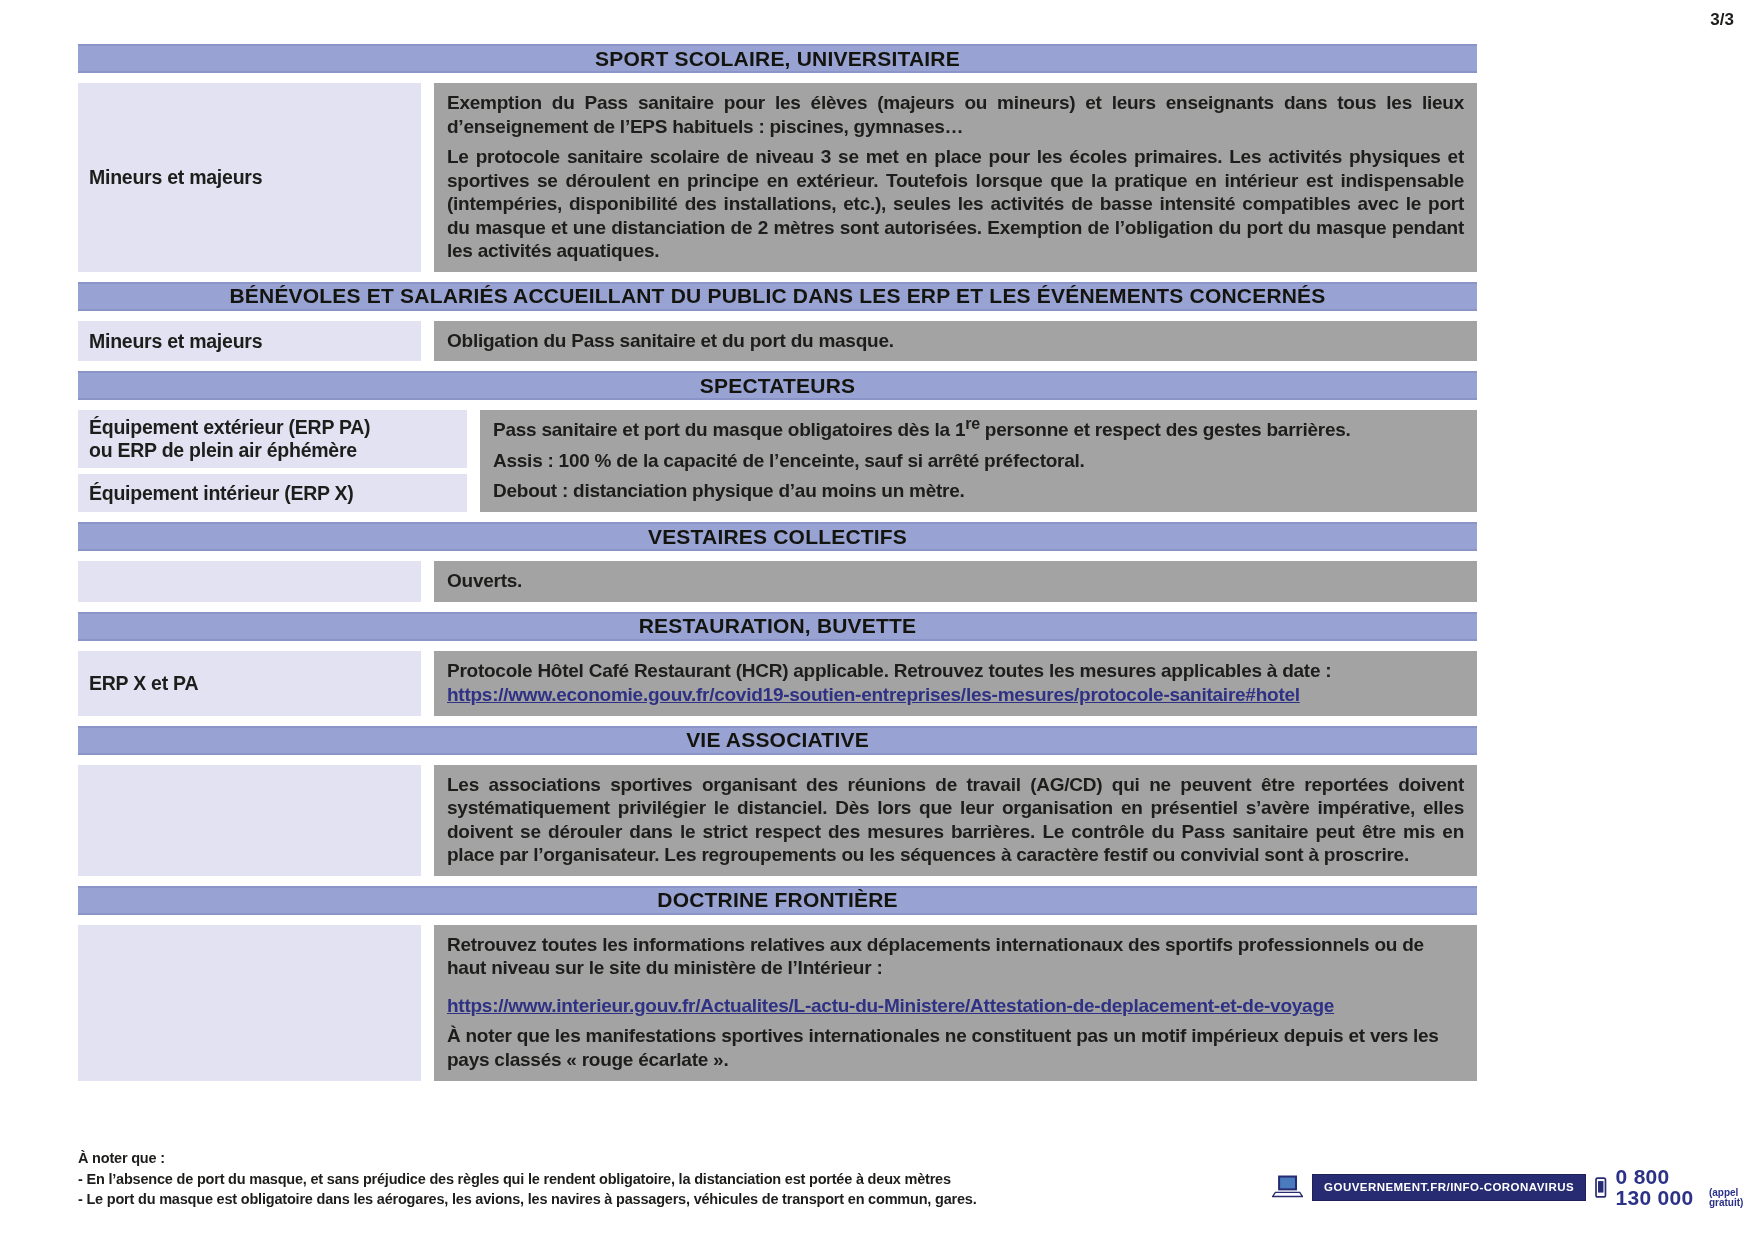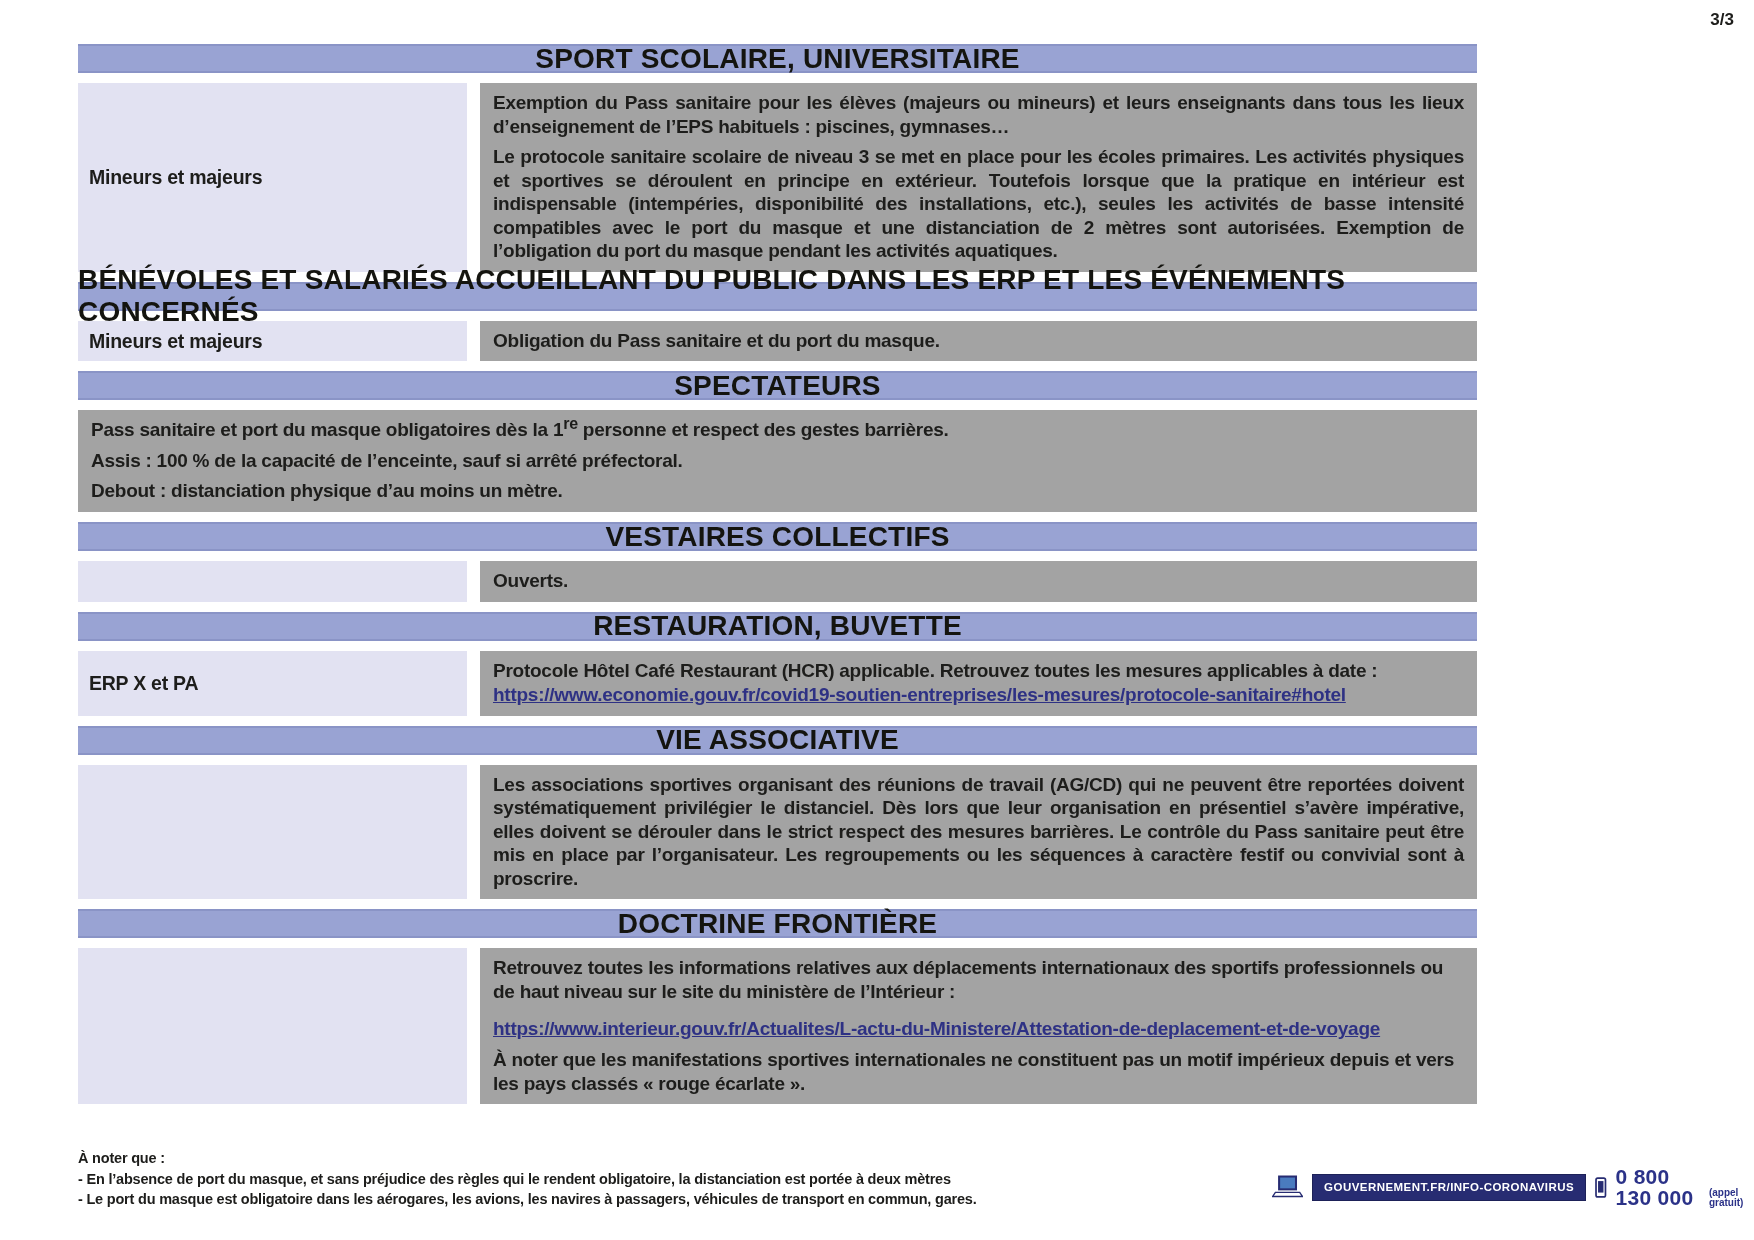--- a/index.html
+++ b/index.html
@@ -12,27 +12,27 @@
     position:absolute;top:10px;right:20px;
     font-size:17px;font-weight:bold;color:#1d1d1b;
   }
   .table{
     position:absolute;left:78px;top:44px;width:1399px;
   }
   .hband{
     background:#99a3d3;
     border-top:2px solid #8a94c6;border-bottom:2px solid #8a94c6;
     height:29px;display:flex;align-items:center;justify-content:center;
-    font-size:28px;font-weight:bold;color:#14140f;letter-spacing:0.2px;
+    font-size:21px;font-weight:bold;color:#14140f;letter-spacing:0.2px;
     margin:10px 0;box-sizing:border-box;
   }
   .table > .hband:first-child{margin-top:0;}
   .row{display:flex;gap:13px;margin:10px 0;align-items:stretch;}
   .label-col{
-    width:389px;flex:none;background:#e2e2f2;
+    width:343px;flex:none;background:#e2e2f2;
     display:flex;flex-direction:column;justify-content:center;
     padding:6px 14px 6px 11px;box-sizing:border-box;
     font-weight:bold;font-size:19.5px;letter-spacing:-0.25px;line-height:1.18;
   }
   .label-stack{width:389px;flex:none;display:flex;flex-direction:column;gap:6px;}
   .label-stack .label-col{width:100%;}
   .label-stack .grow2{flex:1.8;}
   .label-stack .grow1{flex:1;}
   .content-col{
     flex:1;background:#a3a3a3;
@@ -83,20 +83,27 @@
   <div class="hband">BÉNÉVOLES ET SALARIÉS ACCUEILLANT DU PUBLIC DANS LES ERP ET LES ÉVÉNEMENTS CONCERNÉS</div>
   <div class="row">
     <div class="label-col">Mineurs et majeurs</div>
     <div class="content-col">
       <p>Obligation du Pass sanitaire et du port du masque.</p>
     </div>
   </div>
 
   <div class="hband">SPECTATEURS</div>
   <div class="row">
+    <div class="label-stack">
+      <div class="label-col grow2">
+        <span style="display: block;">Équipement extérieur (ERP PA)</span>
+        <span style="display: block;">ou ERP de plein air éphémère</span>
+      </div>
+      <div class="label-col grow1">Équipement intérieur (ERP X)</div>
+    </div>
     <div class="content-col">
       <p><span>Pass sanitaire et port du masque obligatoires dès la 1</span><sup>re</sup><span> personne et respect des gestes barrières.</span></p>
       <p>Assis : 100 % de la capacité de l’enceinte, sauf si arrêté préfectoral.</p>
       <p>Debout : distanciation physique d’au moins un mètre.</p>
     </div>
   </div>
 
   <div class="hband">VESTAIRES COLLECTIFS</div>
   <div class="row">
     <div class="label-col"></div>

